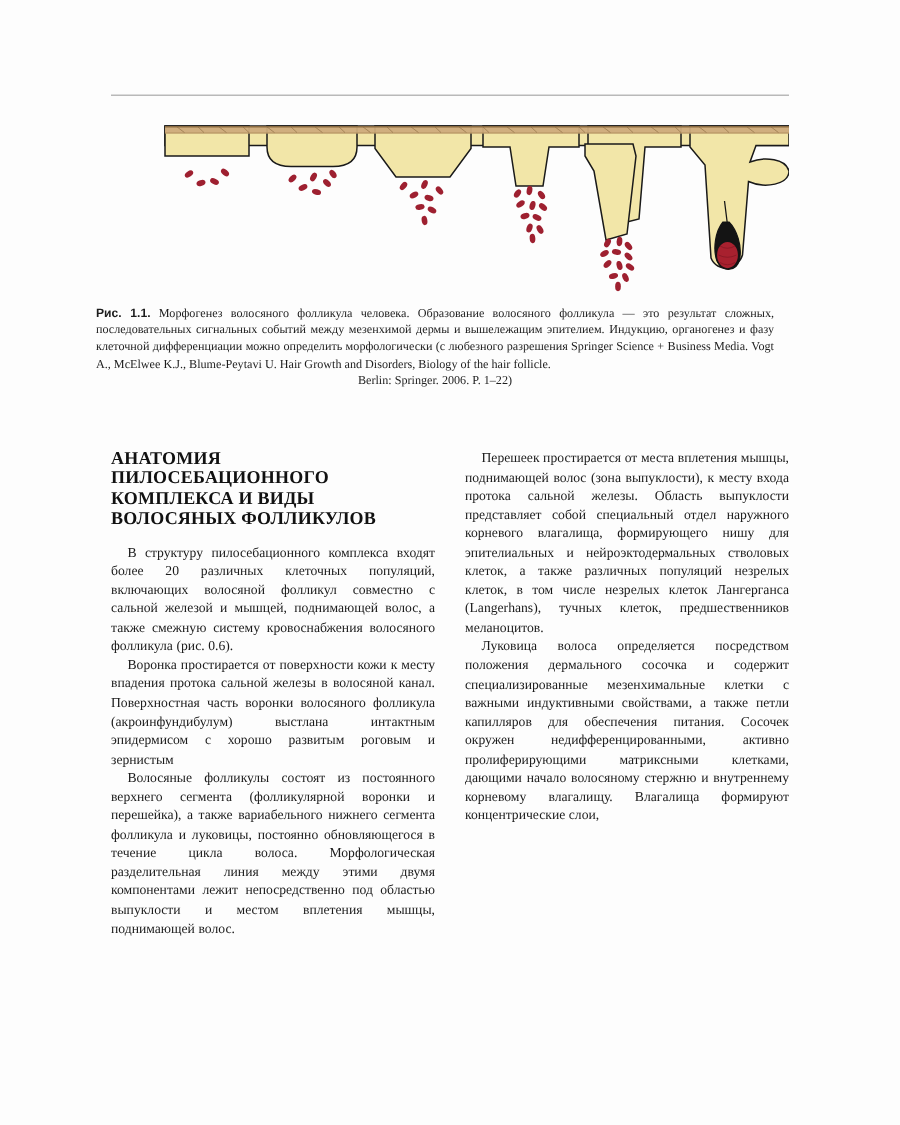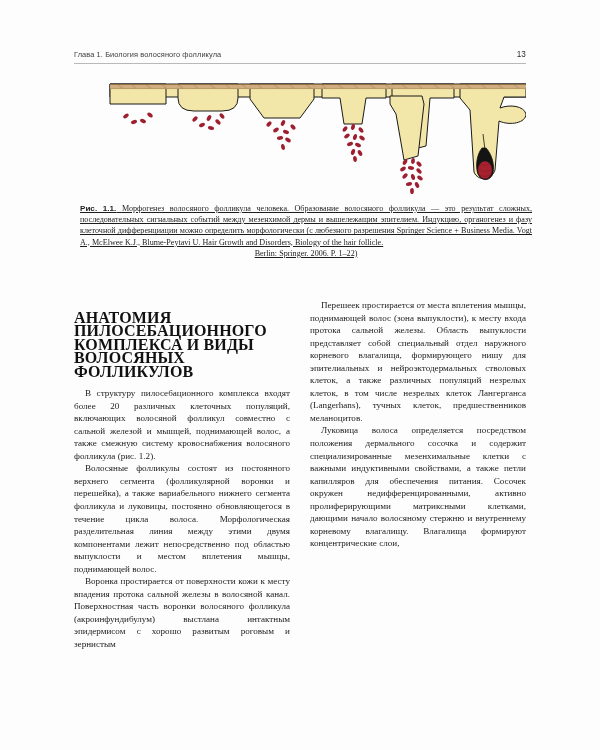--- a/index.html
+++ b/index.html
@@ -57,30 +57,29 @@
     left: 74px;
     top: 74px;
     width: 452px;
     height: 122px;
   }
   .figure svg { display: block; }
 
   
   .caption {
     position: absolute;
-    left: 80px;
+    left: 64px;
     top: 203px;
     width: 452px;
     font-family: "Liberation Serif", serif;
     font-size: 8.1px;
     line-height: 11.2px;
     text-align: justify;
     color: #1d1d1d;
     hyphens: none;
-    text-decoration: underline;
   }
   .caption .figno {
     font-family: "Liberation Sans", sans-serif;
     font-weight: bold;
     font-size: 8.1px;
   }
   .caption .lastline {
     display: block;
     text-align: center;
   }
@@ -96,24 +95,24 @@
   .col {
     position: absolute;
     top: 0;
     width: 216px;
     height: 410px;
   }
   .col-left  { left: 0; }
   .col-right { left: 236px; }
 
   h2.sechead {
-    margin: 12px 0 9px 0;
+    margin: 0 0 9px 0;
     font-family: "Liberation Serif", serif;
     font-weight: bold;
-    font-size: 16px;
+    font-size: 12px;
     line-height: 13.4px;
     letter-spacing: .15px;
     color: #111;
     text-transform: uppercase;
   }
   p.body {
     margin: 0;
     font-size: 9.1px;
     line-height: 12.55px;
     text-align: justify;
@@ -124,24 +123,20 @@
   }
   p.body.cont {
     text-indent: 0;
   }
 </style>
 </head>
 <body>
 
 <div class="page">
 
-  <div class="runhead">
-    <span>Глава 1. Биология волосяного фолликула</span>
-    <span class="folio">13</span>
-  </div>
   <div class="runrule"></div>
 
   <div class="figure">
     <svg width="452" height="122" viewBox="0 0 452 122" xmlns="http://www.w3.org/2000/svg">
       <defs>
         <g id="cellA">
           <ellipse cx="0" cy="0" rx="3.1" ry="1.9" fill="#9e2030"></ellipse>
         </g>
       </defs>
 
@@ -280,23 +275,23 @@
   <div class="caption">
     <span class="figno">Рис. 1.1.</span>
     <span>Морфогенез волосяного фолликула человека. Образование волосяного фолликула — это результат сложных, последовательных сигнальных событий между мезенхимой дермы и вышележащим эпителием. Индукцию, органогенез и фазу клеточной дифференциации можно определить морфологически (с любезного разрешения Springer Science + Business Media. Vogt A., McElwee K.J., Blume-Peytavi U. Hair Growth and Disorders, Biology of the hair follicle.</span>
     <span class="lastline">Berlin: Springer. 2006. P. 1–22)</span>
   </div>
 
   <div class="cols">
 
     <div class="col col-left">
       <h2 class="sechead">АНАТОМИЯ ПИЛОСЕБАЦИОННОГО КОМПЛЕКСА И ВИДЫ ВОЛОСЯНЫХ ФОЛЛИКУЛОВ</h2>
-      <p class="body">В структуру пилосебационного комплекса входят более 20 различных клеточных популяций, включающих волосяной фолликул совместно с сальной железой и мышцей, поднимающей волос, а также смежную систему кровоснабжения волосяного фолликула (рис. 1.2).</p>
+      <p class="body">В структуру пилосебационного комплекса входят более 20 различных клеточных популяций, включающих волосяной фолликул совместно с сальной железой и мышцей, поднимающей волос, а также смежную систему кровоснабжения волосяного фолликула (рис. 0.6).</p>
+      <p class="body">Воронка простирается от поверхности кожи к месту впадения протока сальной железы в волосяной канал. Поверхностная часть воронки волосяного фолликула (акроинфундибулум) выстлана интактным эпидермисом с хорошо развитым роговым и зернистым</p>
       <p class="body">Волосяные фолликулы состоят из постоянного верхнего сегмента (фолликулярной воронки и перешейка), а также вариабельного нижнего сегмента фолликула и луковицы, постоянно обновляющегося в течение цикла волоса. Морфологическая разделительная линия между этими двумя компонентами лежит непосредственно под областью выпуклости и местом вплетения мышцы, поднимающей волос.</p>
-      <p class="body">Воронка простирается от поверхности кожи к месту впадения протока сальной железы в волосяной канал. Поверхностная часть воронки волосяного фолликула (акроинфундибулум) выстлана интактным эпидермисом с хорошо развитым роговым и зернистым</p>
     </div>
 
     <div class="col col-right">
       <p class="body">Перешеек простирается от места вплетения мышцы, поднимающей волос (зона выпуклости), к месту входа протока сальной железы. Область выпуклости представляет собой специальный отдел наружного корневого влагалища, формирующего нишу для эпителиальных и нейроэктодермальных стволовых клеток, а также различных популяций незрелых клеток, в том числе незрелых клеток Лангерганса (Langerhans), тучных клеток, предшественников меланоцитов.</p>
       <p class="body">Луковица волоса определяется посредством положения дермального сосочка и содержит специализированные мезенхимальные клетки с важными индуктивными свойствами, а также петли капилляров для обеспечения питания. Сосочек окружен недифференцированными, активно пролиферирующими матриксными клетками, дающими начало волосяному стержню и внутреннему корневому влагалищу. Влагалища формируют концентрические слои,</p>
     </div>
 
   </div>
 
 </div>

